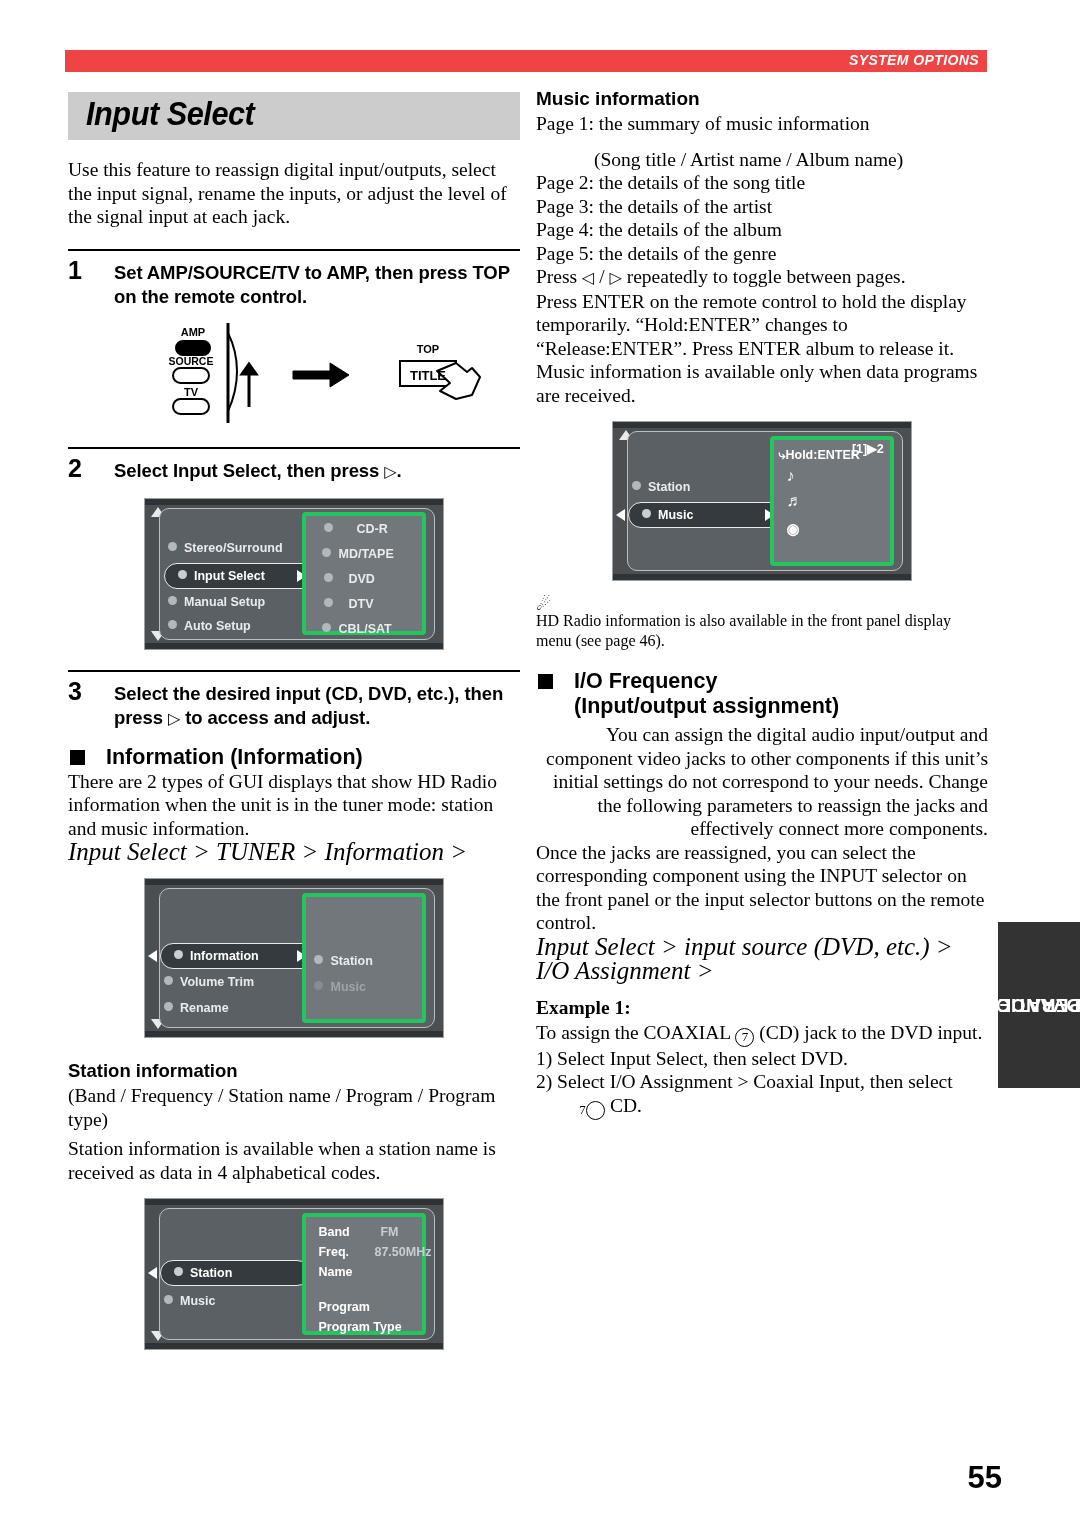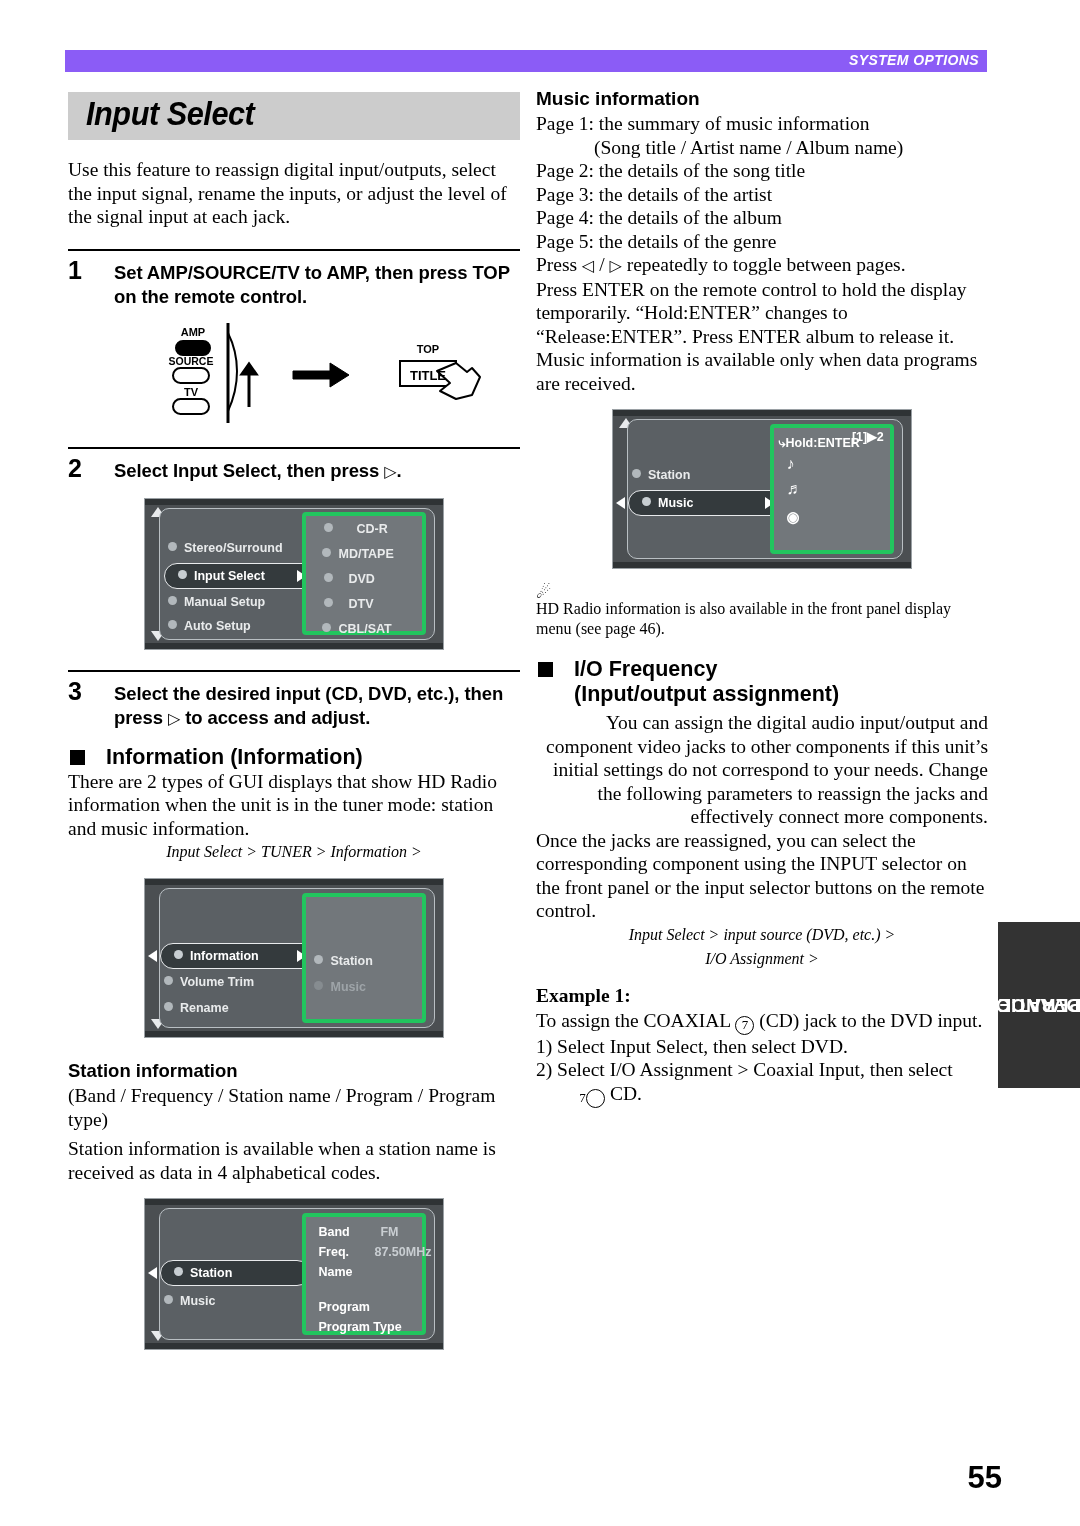--- a/index.html
+++ b/index.html
@@ -5,21 +5,21 @@
   html,body{margin:0;padding:0;}
   body{
     width:1080px;height:1526px;background:#fff;position:relative;
     font-family:"Liberation Serif",serif;color:#000;overflow:hidden;
   }
   .page{position:absolute;left:0;top:0;width:1080px;height:1526px;}
 
   
   .hdr-bar{
     position:absolute;left:65px;top:50px;width:922px;height:22px;
-    background:#8b5cf6;
+    background:#ef4444;
   }
   .hdr-bar span{
     position:absolute;right:8px;top:2px;
     font-family:"Liberation Sans",sans-serif;
     font-weight:bold;font-style:italic;font-size:14px;color:#fff;
     letter-spacing:.4px;
   }
 
   
   .col-left{position:absolute;left:68px;top:92px;width:452px;}
@@ -52,22 +52,22 @@
   .sqhead{
     position:relative;padding-left:38px;margin-top:14px;
     font-family:"Liberation Sans",sans-serif;font-weight:bold;
     font-size:21.5px;line-height:25px;
   }
   .sqhead:before{
     content:"";position:absolute;left:2px;top:5px;width:15px;height:15px;background:#000;
   }
   .bhead{font-family:"Liberation Sans",sans-serif;font-weight:bold;
     font-size:18.5px;margin-top:8px;margin-bottom:2px;}
-  .ital{font-style:italic;font-size:16px;line-height:24px;text-align:center;}
-  .indent{padding-left:58px;}
+  .ital{font-style:italic;font-size:25px;line-height:24px;}
+  .indent{padding-left:58px;margin-top:12px;}
   .hang{padding-left:26px;text-indent:-26px;}
 
   
   .gui{
     position:relative;background:#4b4f52;
     border:1px solid #9aa0a4;
     box-sizing:border-box;margin:14px auto 4px auto;
   }
   .gui .top-edge{position:absolute;left:0;top:0;width:100%;height:6px;background:#2f3335;}
   .gui .bot-edge{position:absolute;left:0;bottom:0;width:100%;height:6px;background:#2f3335;}

